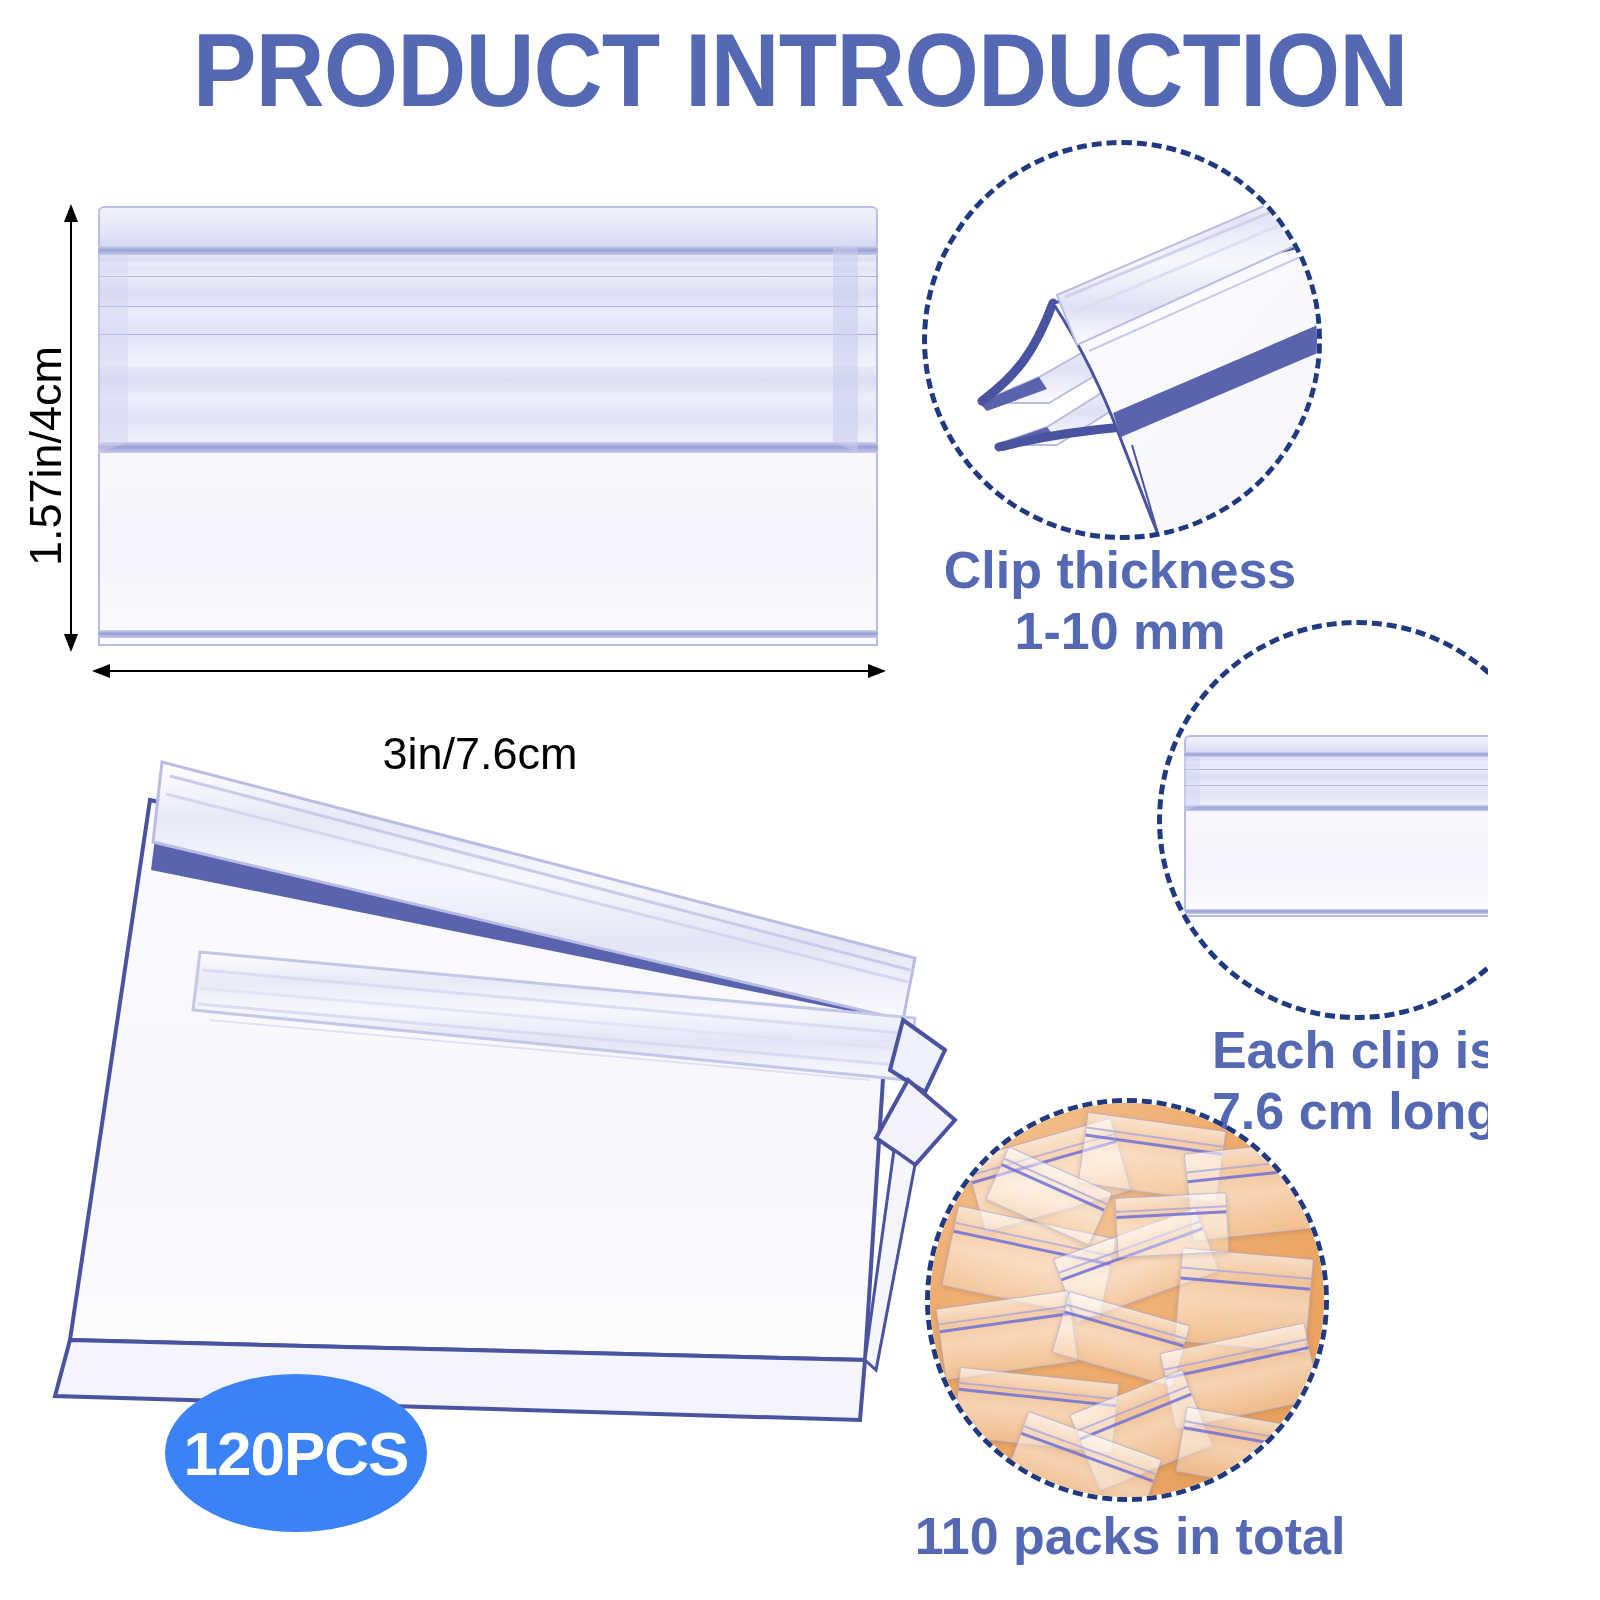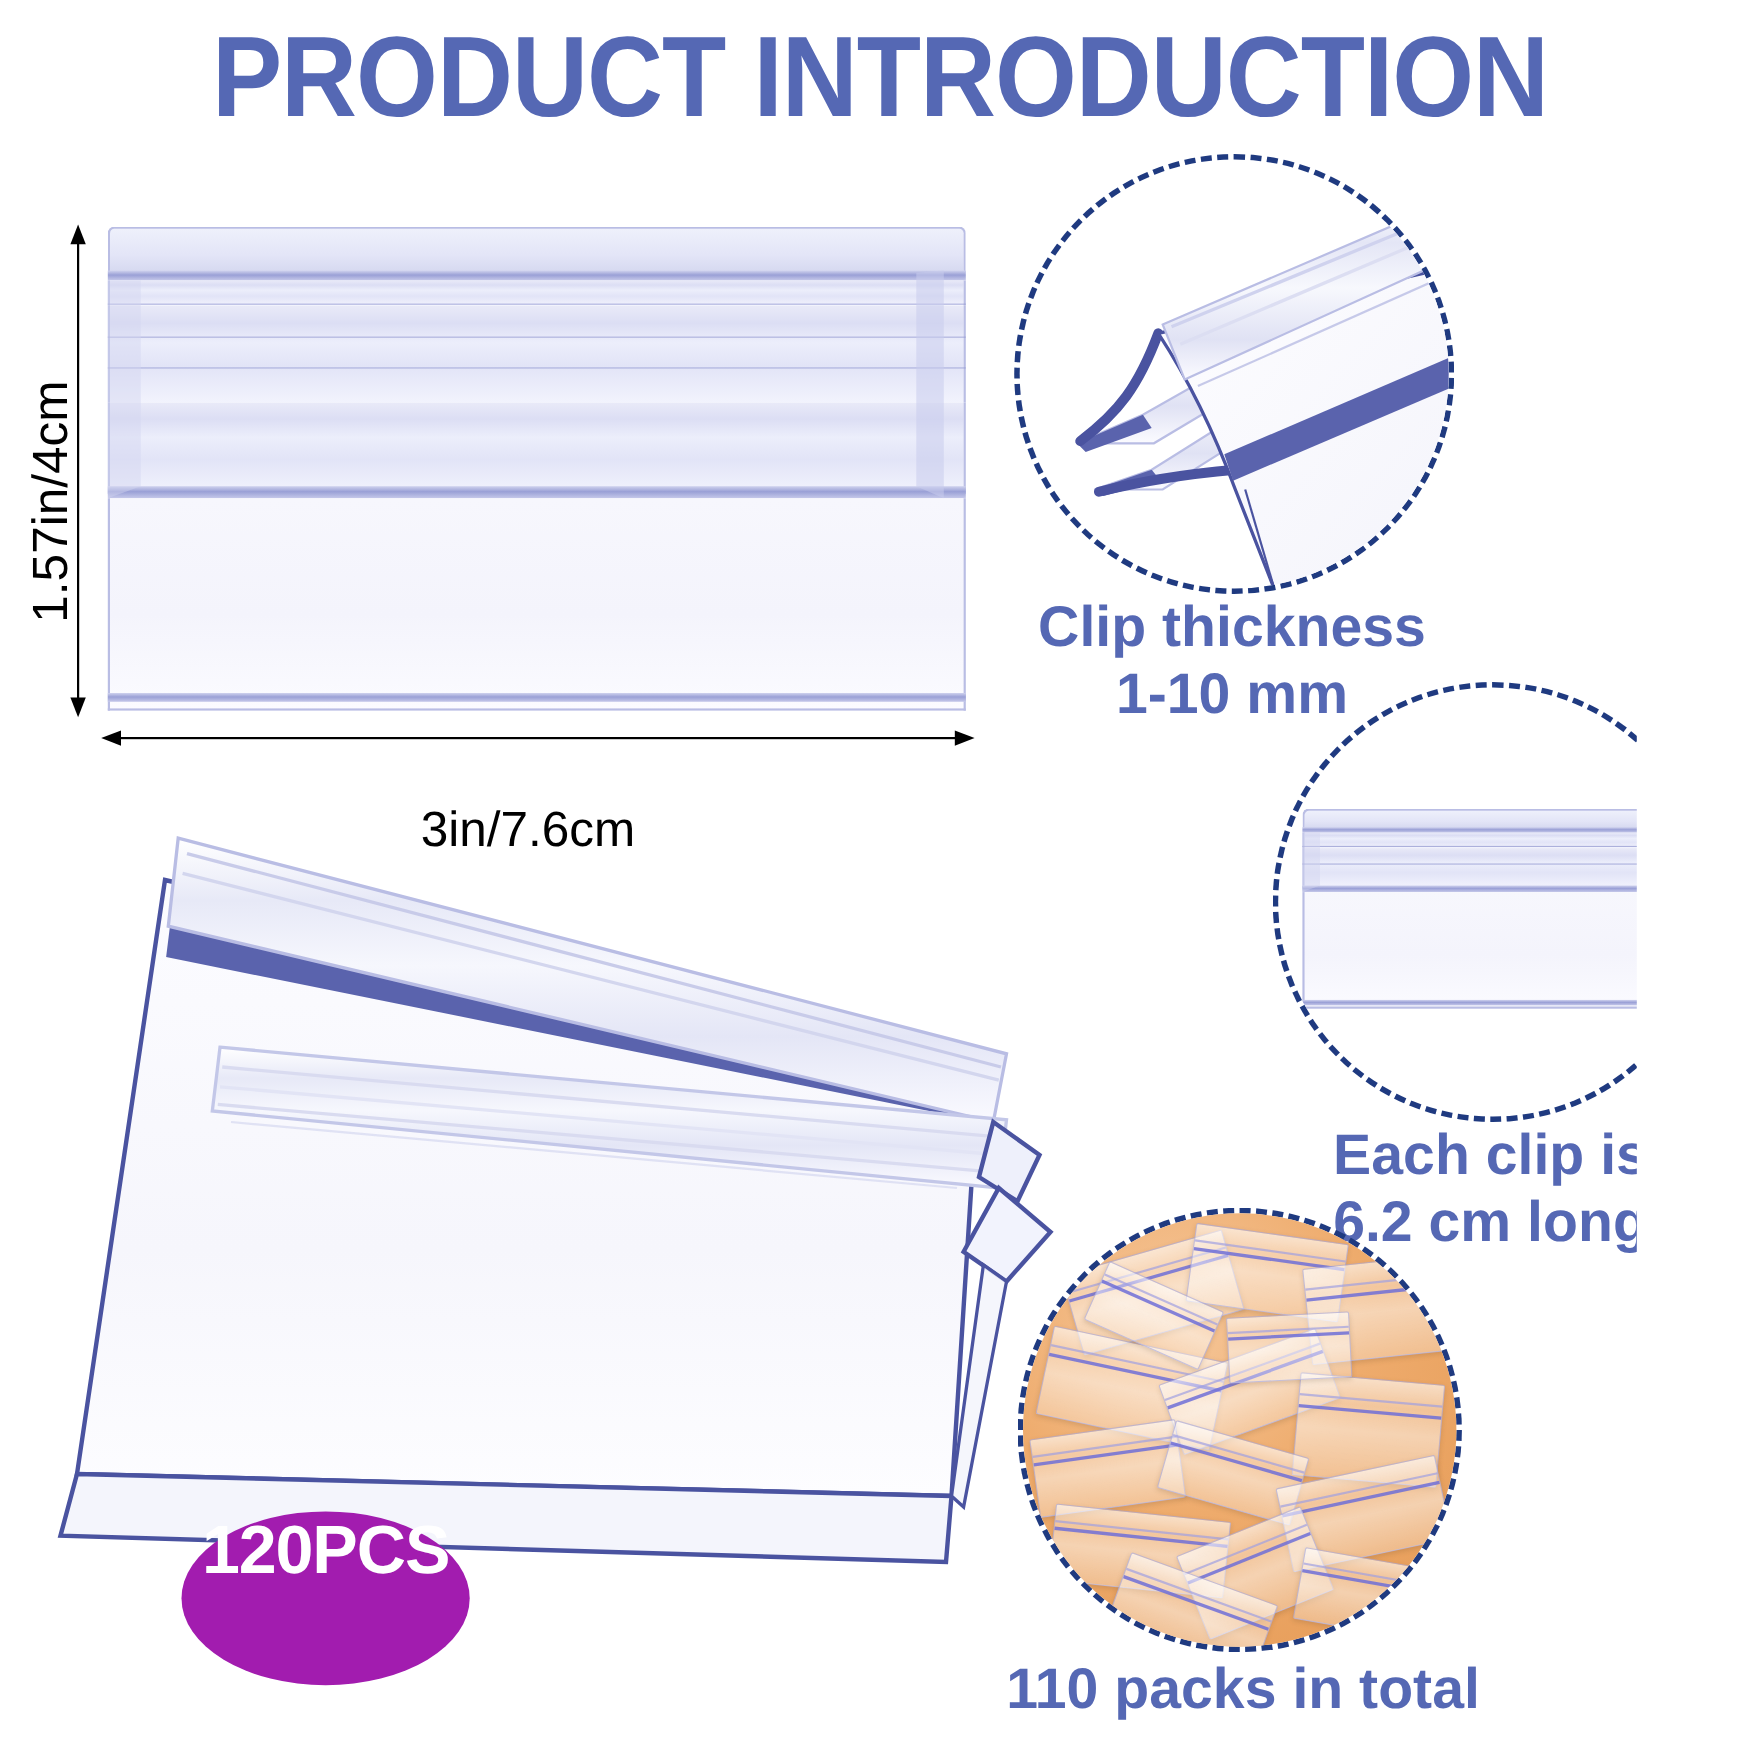--- a/index.html
+++ b/index.html
@@ -98,24 +98,24 @@
     border-left: 18px solid #000;
   }
 
   
   #pcs-badge {
     position: absolute;
     left: 165px;
     top: 1374px;
     width: 262px;
     height: 158px;
-    background: #a21caf;
+    background: #3b82f6;
     border-radius: 50%;
     display: flex;
-    align-items: flex-start;
+    align-items: center;
     justify-content: center;
   }
   #pcs-badge-label {
     color: #ffffff;
     font-family: "Liberation Sans", sans-serif;
     font-weight: bold;
     font-size: 62px;
     letter-spacing: -1px;
   }
 
@@ -360,21 +360,21 @@
         <div class="edge" style="top:174px; height:5px;"></div>
         <svg width="356" height="182" viewBox="0 0 356 182" style="position:absolute; left:0; top:0;">
           <path d="M330,18 L330,70 L348,76 L348,17 Z" fill="rgba(200,204,236,0.55)"></path>
           <path d="M0,22 L16,22 L16,70 L0,76 Z" fill="rgba(210,213,240,0.45)"></path>
         </svg>
       </div>
     </div>
   </div>
 
   <div class="caption" style="left:1120px; top:1020px; width:470px;">Each clip is
-6.2 cm long</div>
+7.6 cm long</div>
 
   <div class="callout-circle" id="circle-pack">
     <div id="pack-photo">
       <div class="strip" style="left:42px;  top:34px;  width:150px; height:74px;  transform:rotate(-16deg);"></div>
       <div class="strip" style="left:152px; top:18px;  width:138px; height:70px;  transform:rotate(8deg);"></div>
       <div class="strip" style="left:258px; top:44px;  width:120px; height:86px;  transform:rotate(-6deg);"></div>
       <div class="strip" style="left:18px;  top:118px; width:160px; height:80px;  transform:rotate(12deg);"></div>
       <div class="strip" style="left:130px; top:128px; width:150px; height:66px;  transform:rotate(-20deg);"></div>
       <div class="strip" style="left:248px; top:150px; width:130px; height:92px;  transform:rotate(5deg);"></div>
       <div class="strip" style="left:10px;  top:196px; width:132px; height:70px;  transform:rotate(-8deg);"></div>

